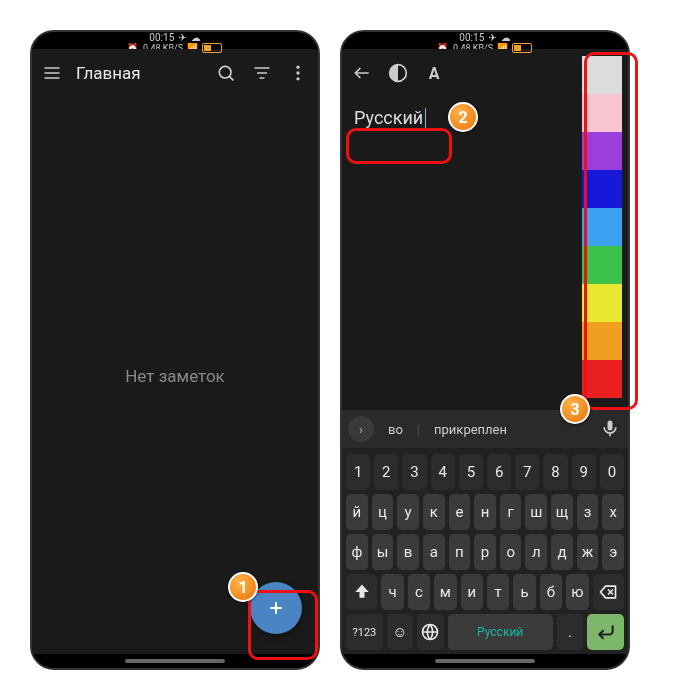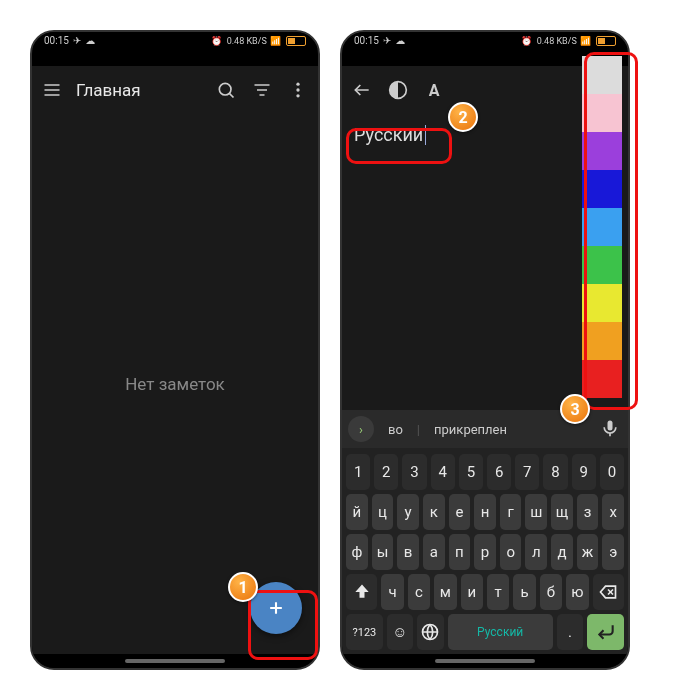--- a/index.html
+++ b/index.html
@@ -26,37 +26,37 @@
   }
   .statusbar {
     height: 17px;
     background: #000;
     color: #ccc;
     display: flex;
     align-items: center;
     padding: 0 12px;
     font-size: 10px;
     justify-content: space-between;
+    flex-direction: column;
   }
   .statusbar .left, .statusbar .right { display: flex; align-items: center; gap: 4px; }
   .statusbar .right span { font-size: 9px; }
   .statusbar .batt {
     width: 20px; height: 10px; border: 1px solid #f0a030; border-radius: 2px;
     position: relative;
   }
   .statusbar .batt::after { content:""; position:absolute; left:1px; top:1px; bottom:1px; width: 40%; background:#f0a030; }
   .appbar {
     height: 48px;
     background: #1a1a1a;
     color: #e8e8e8;
     display: flex;
     align-items: center;
     padding: 0 8px;
     gap: 12px;
-    margin-top: 17px;
   }
   .appbar .title { font-size: 17px; flex: 1; }
   .appbar .icon { width: 24px; height: 24px; display:flex; align-items:center; justify-content:center; color:#ccc; }
   .appbar .sub { display:flex; flex-direction:column; flex:1; }
   .appbar .sub .t { font-size: 15px; color:#e8e8e8; }
   .appbar .sub .d { font-size: 10px; color:#999; }
   .content {
     flex: 1;
     background: #1a1a1a;
     position: relative;

